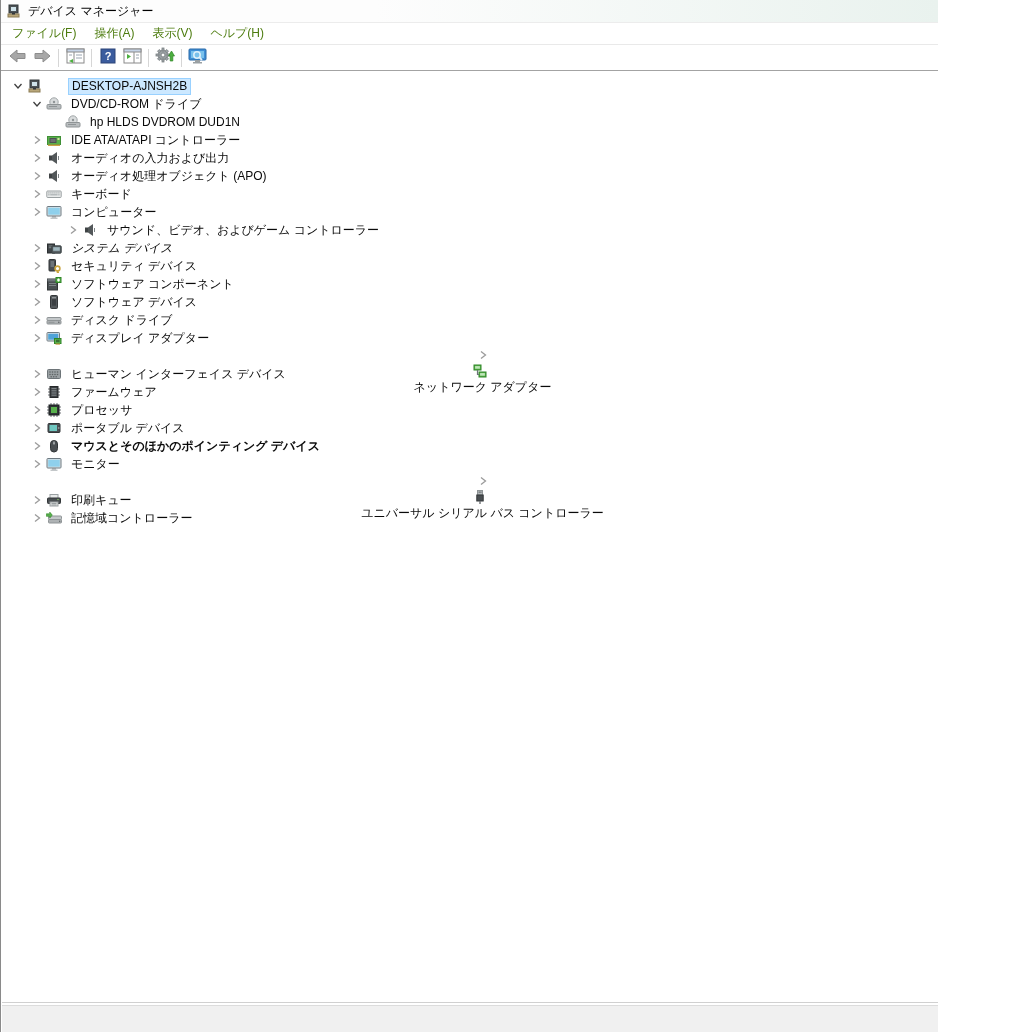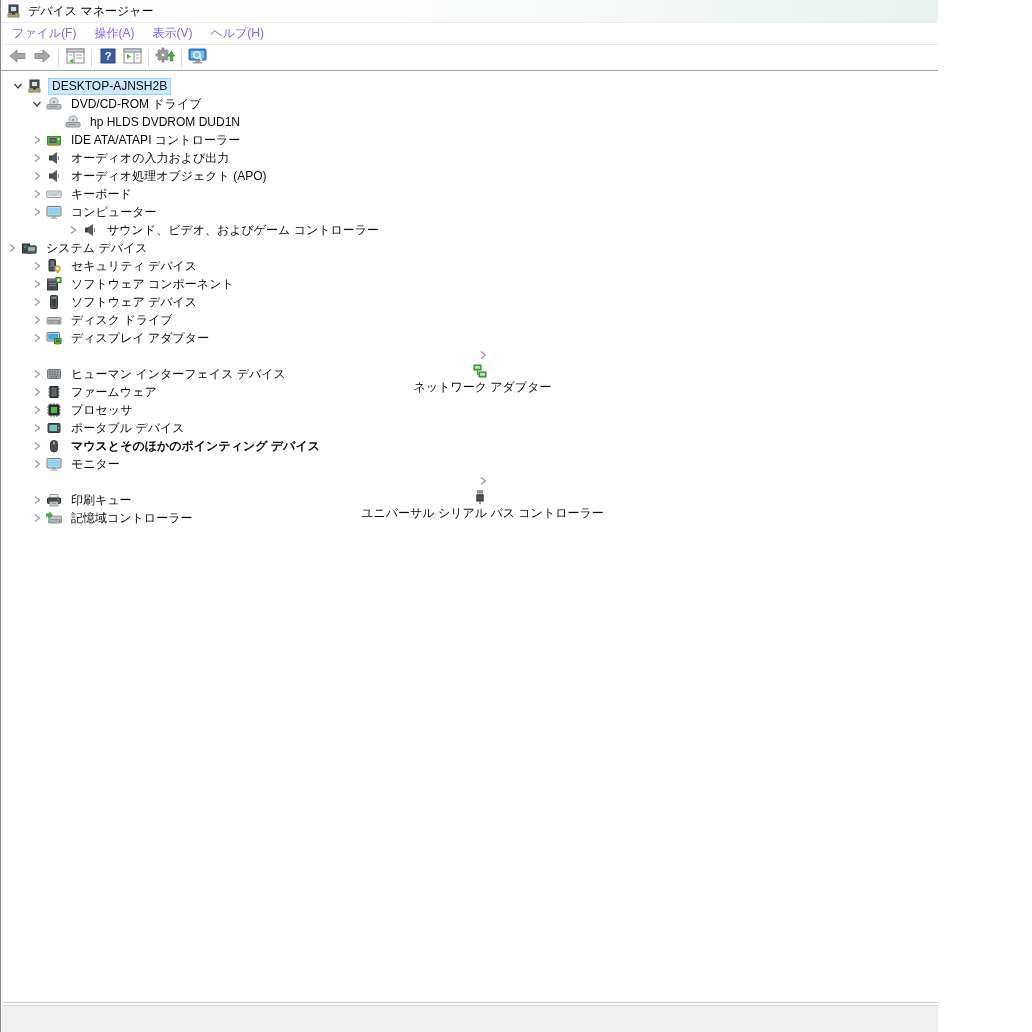--- a/index.html
+++ b/index.html
@@ -8,36 +8,36 @@
   .window { position:absolute; left:0; top:0; width:938px; height:1032px;
             border-left:1px solid #8a8a8a; background:#fff; }
   
   .titlebar { height:22px; display:flex; align-items:center; padding-left:5px;
               background:linear-gradient(to right,#fdfdfd 40%,#e9f2ee 100%); }
   .titlebar .app-icon { width:16px; height:16px; margin-right:6px; display:inline-flex; }
   .titlebar .title { font-size:12px; color:#000; }
   
   .menubar { height:23px; display:flex; align-items:center; border-top:1px solid #ececec;
              border-bottom:1px solid #e9e9e9; background:#fff; padding-left:2px; }
-  .menu-item { font-size:12px; color:#8b5cf6; padding:3px 9px; cursor:default; }
+  .menu-item { font-size:12px; color:#4d7c0f; padding:3px 9px; cursor:default; }
   
   .toolbar { height:26px; display:flex; align-items:center; background:#fff;
              border-bottom:1px solid #a3a3a3; padding-left:5px; }
   .tb-btn { width:24px; height:22px; display:flex; align-items:center; justify-content:center; }
   .tb-sep { width:1px; height:18px; background:#d6d6d6; margin:0 4px; }
   
   .tree { position:absolute; left:1px; right:0; top:73px; bottom:29px; background:#fff;
           padding-top:4px; overflow:hidden; border-bottom:1px solid #d0d0d0; }
   .tree-row { height:18px; display:flex; align-items:center; font-size:12px; color:#0a0a0a;
               white-space:nowrap; cursor:default; }
   .chev { width:19px; height:16px; display:inline-flex; align-items:center; justify-content:center; flex:none; }
   .dev-icon { width:16px; height:16px; margin-right:5px; display:inline-flex; align-items:center;
               justify-content:center; flex:none; }
   .tree-label { padding:1px 3px; border:1px solid transparent; line-height:13px; }
-  .tree-row.selected .tree-label { background:#cce8ff; border:1px solid #99d1ff; }
+  .tree-row.selected .tree-label { background:#cce8ff; border:1px solid #99d1ff;margin-left:20px; }
   
   .statusbar { position:absolute; left:1px; right:0; bottom:0; height:27px;
                background:#f0f0f0; border-top:1px solid #dcdcdc; }
 </style>
 </head>
 <body>
 
 <div class="window">
 
   <div class="titlebar">
@@ -283,21 +283,21 @@
         </span>
         <span class="dev-icon">
           <svg width="16" height="16" viewBox="0 0 16 16">
             <rect x="3" y="5.5" width="3" height="5" fill="#3f4345"></rect>
             <polygon points="6,5.5 11,2 11,14 6,10.5" fill="#53585a"></polygon>
             <line x1="12.5" y1="6" x2="12.5" y2="10" stroke="#7d8386" stroke-width="1"></line>
           </svg>
         </span>
         <span class="tree-label">サウンド、ビデオ、およびゲーム コントローラー</span>
       </div>
-      <div class="tree-row" style="">
+      <div class="tree-row" style="padding-left: 25px; font-style: italic;">
         <span class="chev">
           <svg width="12" height="12" viewBox="0 0 12 12">
             <polyline points="4,2.5 8.5,6 4,9.5" fill="none" stroke="#9b9b9b" stroke-width="1.3"></polyline>
           </svg>
         </span>
         <span class="dev-icon">
           <svg width="16" height="16" viewBox="0 0 16 16">
             <rect x="1.5" y="4" width="7" height="9" fill="#3f4447" stroke="#2b2f31"></rect>
             <rect x="2.8" y="5.5" width="4.4" height="1" fill="#7d8386"></rect>
             <rect x="2.8" y="7.2" width="4.4" height="1" fill="#7d8386"></rect>

